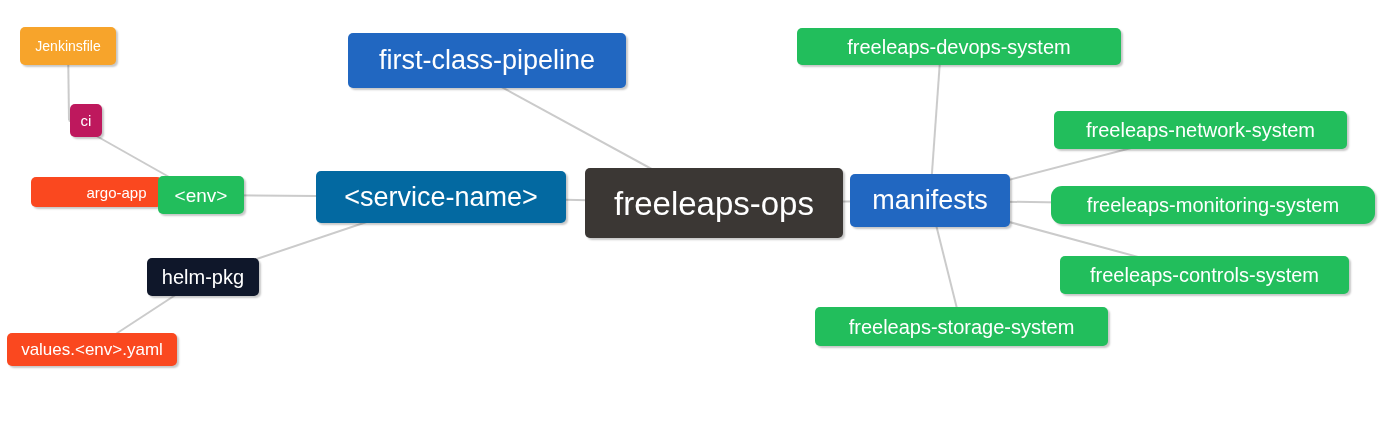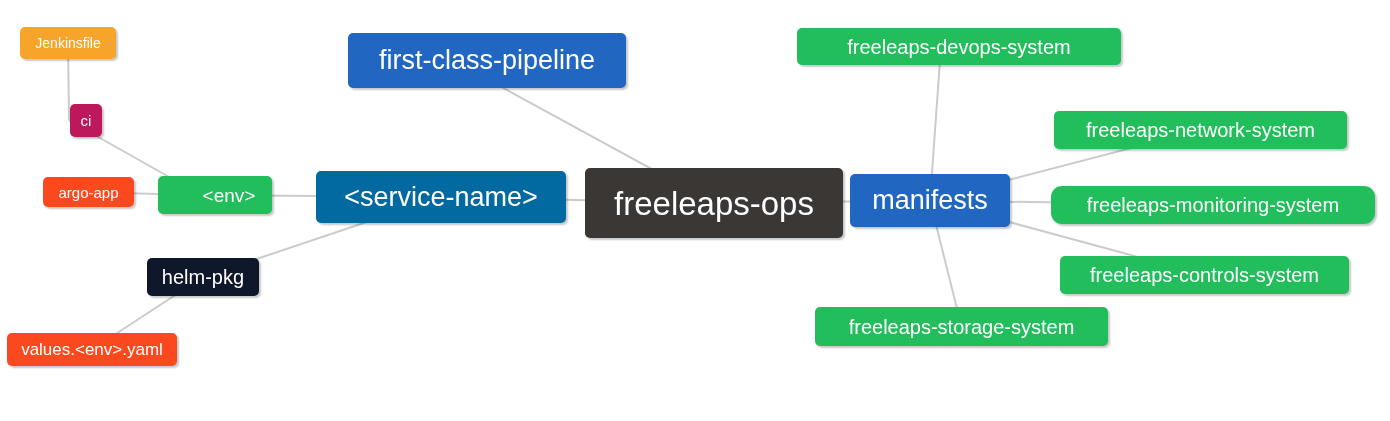--- a/index.html
+++ b/index.html
@@ -49,24 +49,24 @@
       <line x1="92" y1="349.5" x2="203" y2="277" stroke="#cbcbcb" stroke-width="2"></line>
       <line x1="441" y1="197" x2="714" y2="203" stroke="#cbcbcb" stroke-width="2"></line>
       <line x1="453" y1="60.5" x2="714" y2="203" stroke="#cbcbcb" stroke-width="2"></line>
       <line x1="714" y1="203" x2="930" y2="200.5" stroke="#cbcbcb" stroke-width="2"></line>
       <line x1="930" y1="200.5" x2="941" y2="46.5" stroke="#cbcbcb" stroke-width="2"></line>
       <line x1="930" y1="200.5" x2="1200.5" y2="130" stroke="#cbcbcb" stroke-width="2"></line>
       <line x1="930" y1="200.5" x2="1213" y2="205" stroke="#cbcbcb" stroke-width="2"></line>
       <line x1="930" y1="200.5" x2="1204.5" y2="275" stroke="#cbcbcb" stroke-width="2"></line>
       <line x1="930" y1="200.5" x2="961.5" y2="326.5" stroke="#cbcbcb" stroke-width="2"></line>
     </svg>
-<div class="node" style="left: 20px; top: 27px; width: 96px; height: 32px; font-size: 14px; background: rgb(247, 164, 43);">Jenkinsfile</div>
+<div class="node" style="left: 20px; top: 27px; width: 96px; height: 38px; font-size: 14px; background: rgb(247, 164, 43);">Jenkinsfile</div>
     <div class="node" style="left: 70px; top: 104px; width: 32px; height: 33px; font-size: 15px; background: #be185d;">ci</div>
-    <div class="node" style="left: 43px; top: 177px; width: 91px; height: 30px; font-size: 15px; background: rgb(250, 72, 31);">argo-app</div>
-    <div class="node" style="left: 158px; top: 176px; width: 86px; height: 38px; font-size: 19px; background: rgb(34, 190, 92); padding-left: 28px;">&lt;env&gt;</div>
+    <div class="node" style="left: 31px; top: 177px; width: 91px; height: 30px; font-size: 15px; background: rgb(250, 72, 31); padding-left: 40px;">argo-app</div>
+    <div class="node" style="left: 158px; top: 176px; width: 86px; height: 38px; font-size: 19px; background: rgb(34, 190, 92);">&lt;env&gt;</div>
     <div class="node" style="left: 316px; top: 171px; width: 250px; height: 52px; font-size: 27px; background: #0369a1;">&lt;service-name&gt;</div>
     <div class="node" style="left: 314px; top: 33px; width: 278px; height: 55px; font-size: 27px; background: rgb(33, 103, 193); margin-left: 34px;">first-class-pipeline</div>
     <div class="node" style="left: 585px; top: 168px; width: 258px; height: 70px; font-size: 33px; background: rgb(59, 55, 52);">freeleaps-ops</div>
     <div class="node" style="left: 850px; top: 174px; width: 160px; height: 53px; font-size: 27px; background: rgb(33, 103, 193);">manifests</div>
     <div class="node" style="left: 797px; top: 28px; width: 324px; height: 37px; font-size: 20px; background: rgb(34, 190, 92);">freeleaps-devops-system</div>
     <div class="node" style="left: 1054px; top: 111px; width: 293px; height: 38px; font-size: 20px; background: rgb(34, 190, 92);">freeleaps-network-system</div>
     <div class="node" style="left: 1051px; top: 186px; width: 324px; height: 38px; font-size: 20px; background: rgb(34, 190, 92); border-radius: 11px;">freeleaps-monitoring-system</div>
     <div class="node" style="left: 1060px; top: 256px; width: 289px; height: 38px; font-size: 20px; background: rgb(34, 190, 92);">freeleaps-controls-system</div>
     <div class="node" style="left: 815px; top: 307px; width: 293px; height: 39px; font-size: 20px; background: rgb(34, 190, 92);">freeleaps-storage-system</div>
     <div class="node" style="left: 147px; top: 258px; width: 112px; height: 38px; font-size: 20px; background: #0f172a;">helm-pkg</div>

